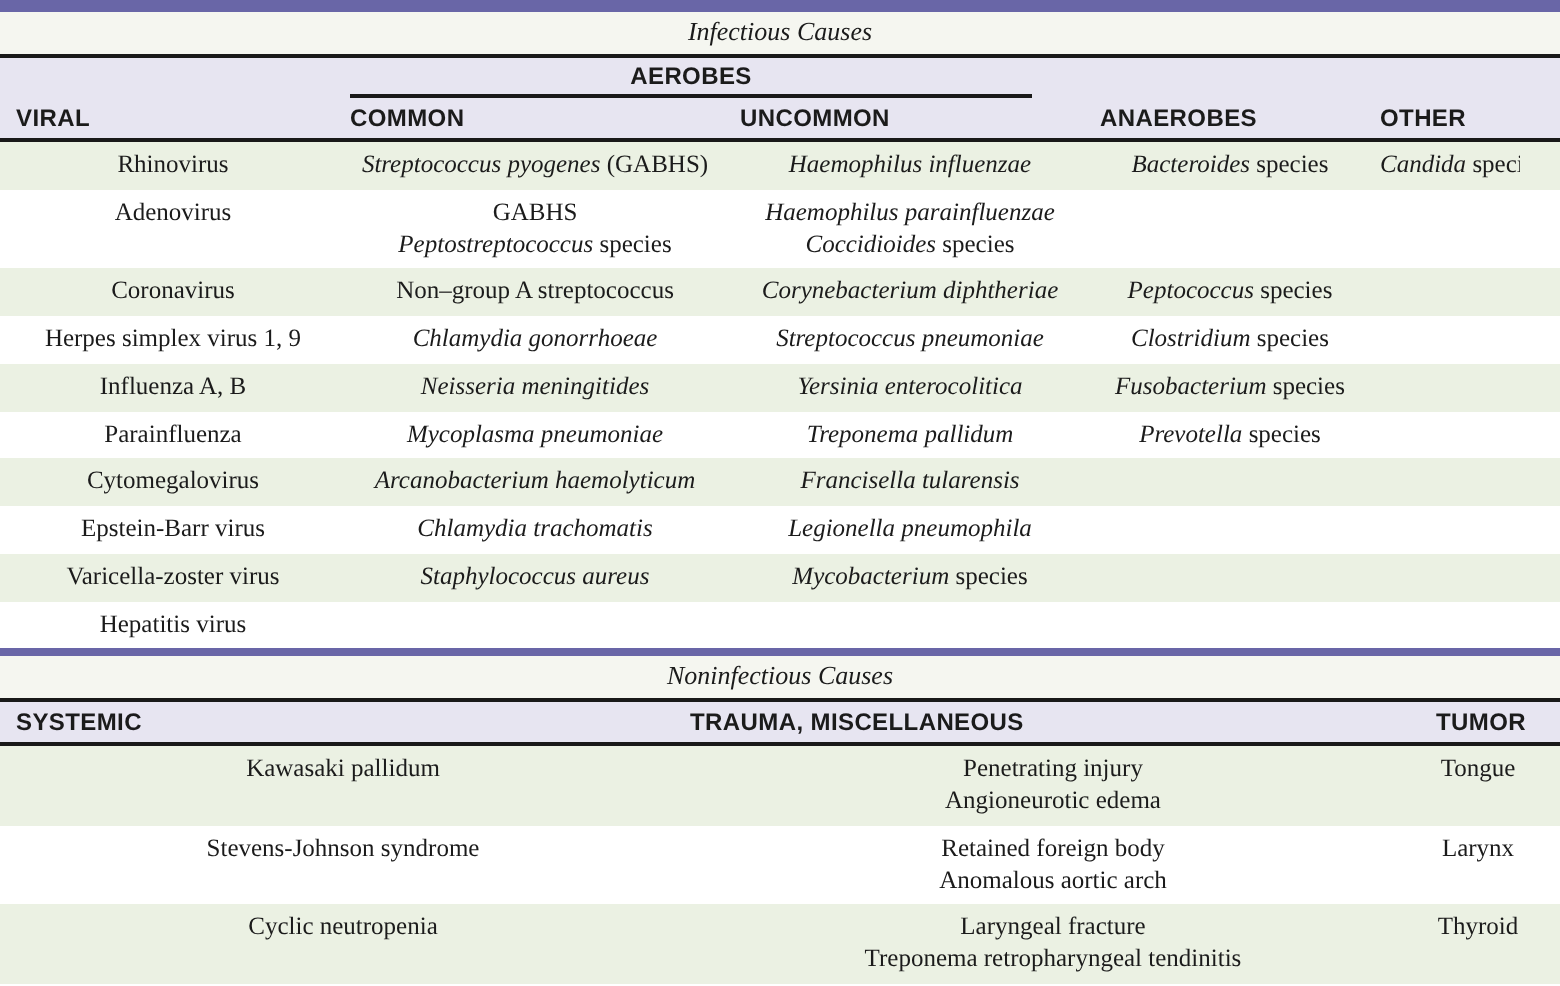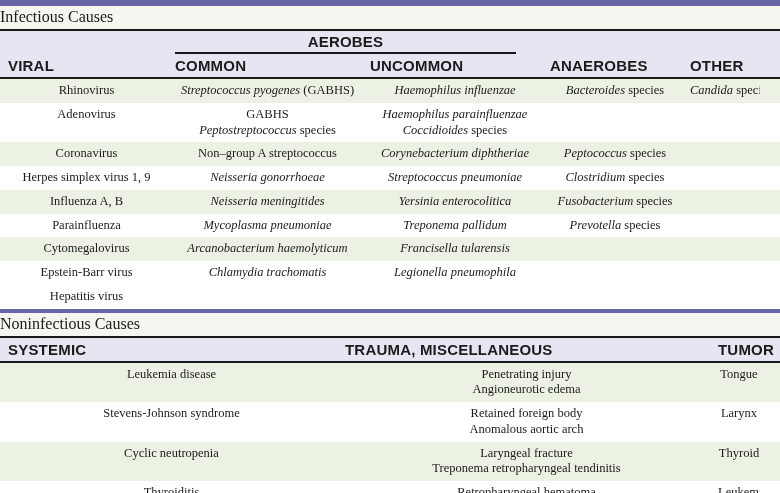--- a/index.html
+++ b/index.html
@@ -10,29 +10,29 @@
     --rule:#191919;
     --text:#1b1b1b;
   }
   html,body{margin:0;padding:0;background:#fff;}
   body{font-family:"Liberation Serif","DejaVu Serif",serif;color:var(--text);}
   .page{width:780px;min-height:493px;box-sizing:border-box;background:#fff;display:flex;flex-direction:column;}
   .bar{background:var(--accent);width:100%;}
   .bar.top{height:6px;}
   .bar.mid{height:4px;}
   .banner{
-    text-align:left;font-size:16px;
+    text-align:center;font-style:italic;font-size:13px;
     padding:2px 0 3px;background:var(--banner-bg);
     border-bottom:2px solid var(--rule);
   }
   table{width:780px;border-collapse:collapse;table-layout:fixed;}
   thead th{
     background:var(--header-bg);
     font-family:"Liberation Sans","DejaVu Sans",sans-serif;
-    font-weight:bold;font-size:15px;letter-spacing:.2px;
+    font-weight:bold;font-size:12px;letter-spacing:.2px;
     text-align:left;vertical-align:bottom;
     padding:3px 8px 3px 0;
   }
   thead tr.cols th{border-bottom:2.5px solid var(--rule);}
   th.group-empty{padding:2px 0;}
   th.aerobes-th{padding:2px 0 0 0;}
   .aerobes-inner{
     display:block;text-align:center;
     padding-bottom:2px;margin-right:34px;
     border-bottom:2.5px solid var(--rule);
@@ -128,21 +128,21 @@
           <td>
             <div class="line"><span class="it">Peptococcus</span><span> species</span></div>
           </td>
           <td></td>
         </tr>
         <tr>
           <td>
             <div class="line"><span>Herpes simplex virus 1, 9</span></div>
           </td>
           <td>
-            <div class="line"><span class="it">Neisseria gonorrhoeae</span></div>
+            <div class="line"><span class="it">Chlamydia gonorrhoeae</span></div>
           </td>
           <td>
             <div class="line"><span class="it">Streptococcus pneumoniae</span></div>
           </td>
           <td>
             <div class="line"><span class="it">Clostridium</span><span> species</span></div>
           </td>
           <td></td>
         </tr>
         <tr class="shaded">
@@ -190,20 +190,33 @@
         </tr>
         <tr>
           <td>
             <div class="line"><span>Epstein-Barr virus</span></div>
           </td>
           <td>
             <div class="line"><span class="it">Chlamydia trachomatis</span></div>
           </td>
           <td>
             <div class="line"><span class="it">Legionella pneumophila</span></div>
+          </td>
+          <td></td>
+          <td></td>
+        </tr>
+        <tr class="shaded">
+          <td>
+            <div class="line"><span>Varicella-zoster virus</span></div>
+          </td>
+          <td>
+            <div class="line"><span class="it">Staphylococcus aureus</span></div>
+          </td>
+          <td>
+            <div class="line"><span class="it">Mycobacterium</span><span> species</span></div>
           </td>
           <td></td>
           <td></td>
         </tr>
         <tr>
           <td>
             <div class="line"><span>Hepatitis virus</span></div>
           </td>
           <td></td>
           <td></td>
@@ -226,21 +239,21 @@
     <thead>
       <tr class="cols">
         <th>SYSTEMIC</th>
         <th>TRAUMA, MISCELLANEOUS</th>
         <th>TUMOR</th>
       </tr>
     </thead>
     <tbody id="noninfectious-tbody">
         <tr class="shaded">
           <td>
-            <div class="line"><span>Leukemia disease</span></div>
+            <div class="line"><span>Kawasaki pallidum</span></div>
           </td>
           <td>
             <div class="line"><span>Penetrating injury</span></div>
             <div class="line"><span>Angioneurotic edema</span></div>
           </td>
           <td>
             <div class="line"><span>Tongue</span></div>
           </td>
         </tr>
         <tr>

